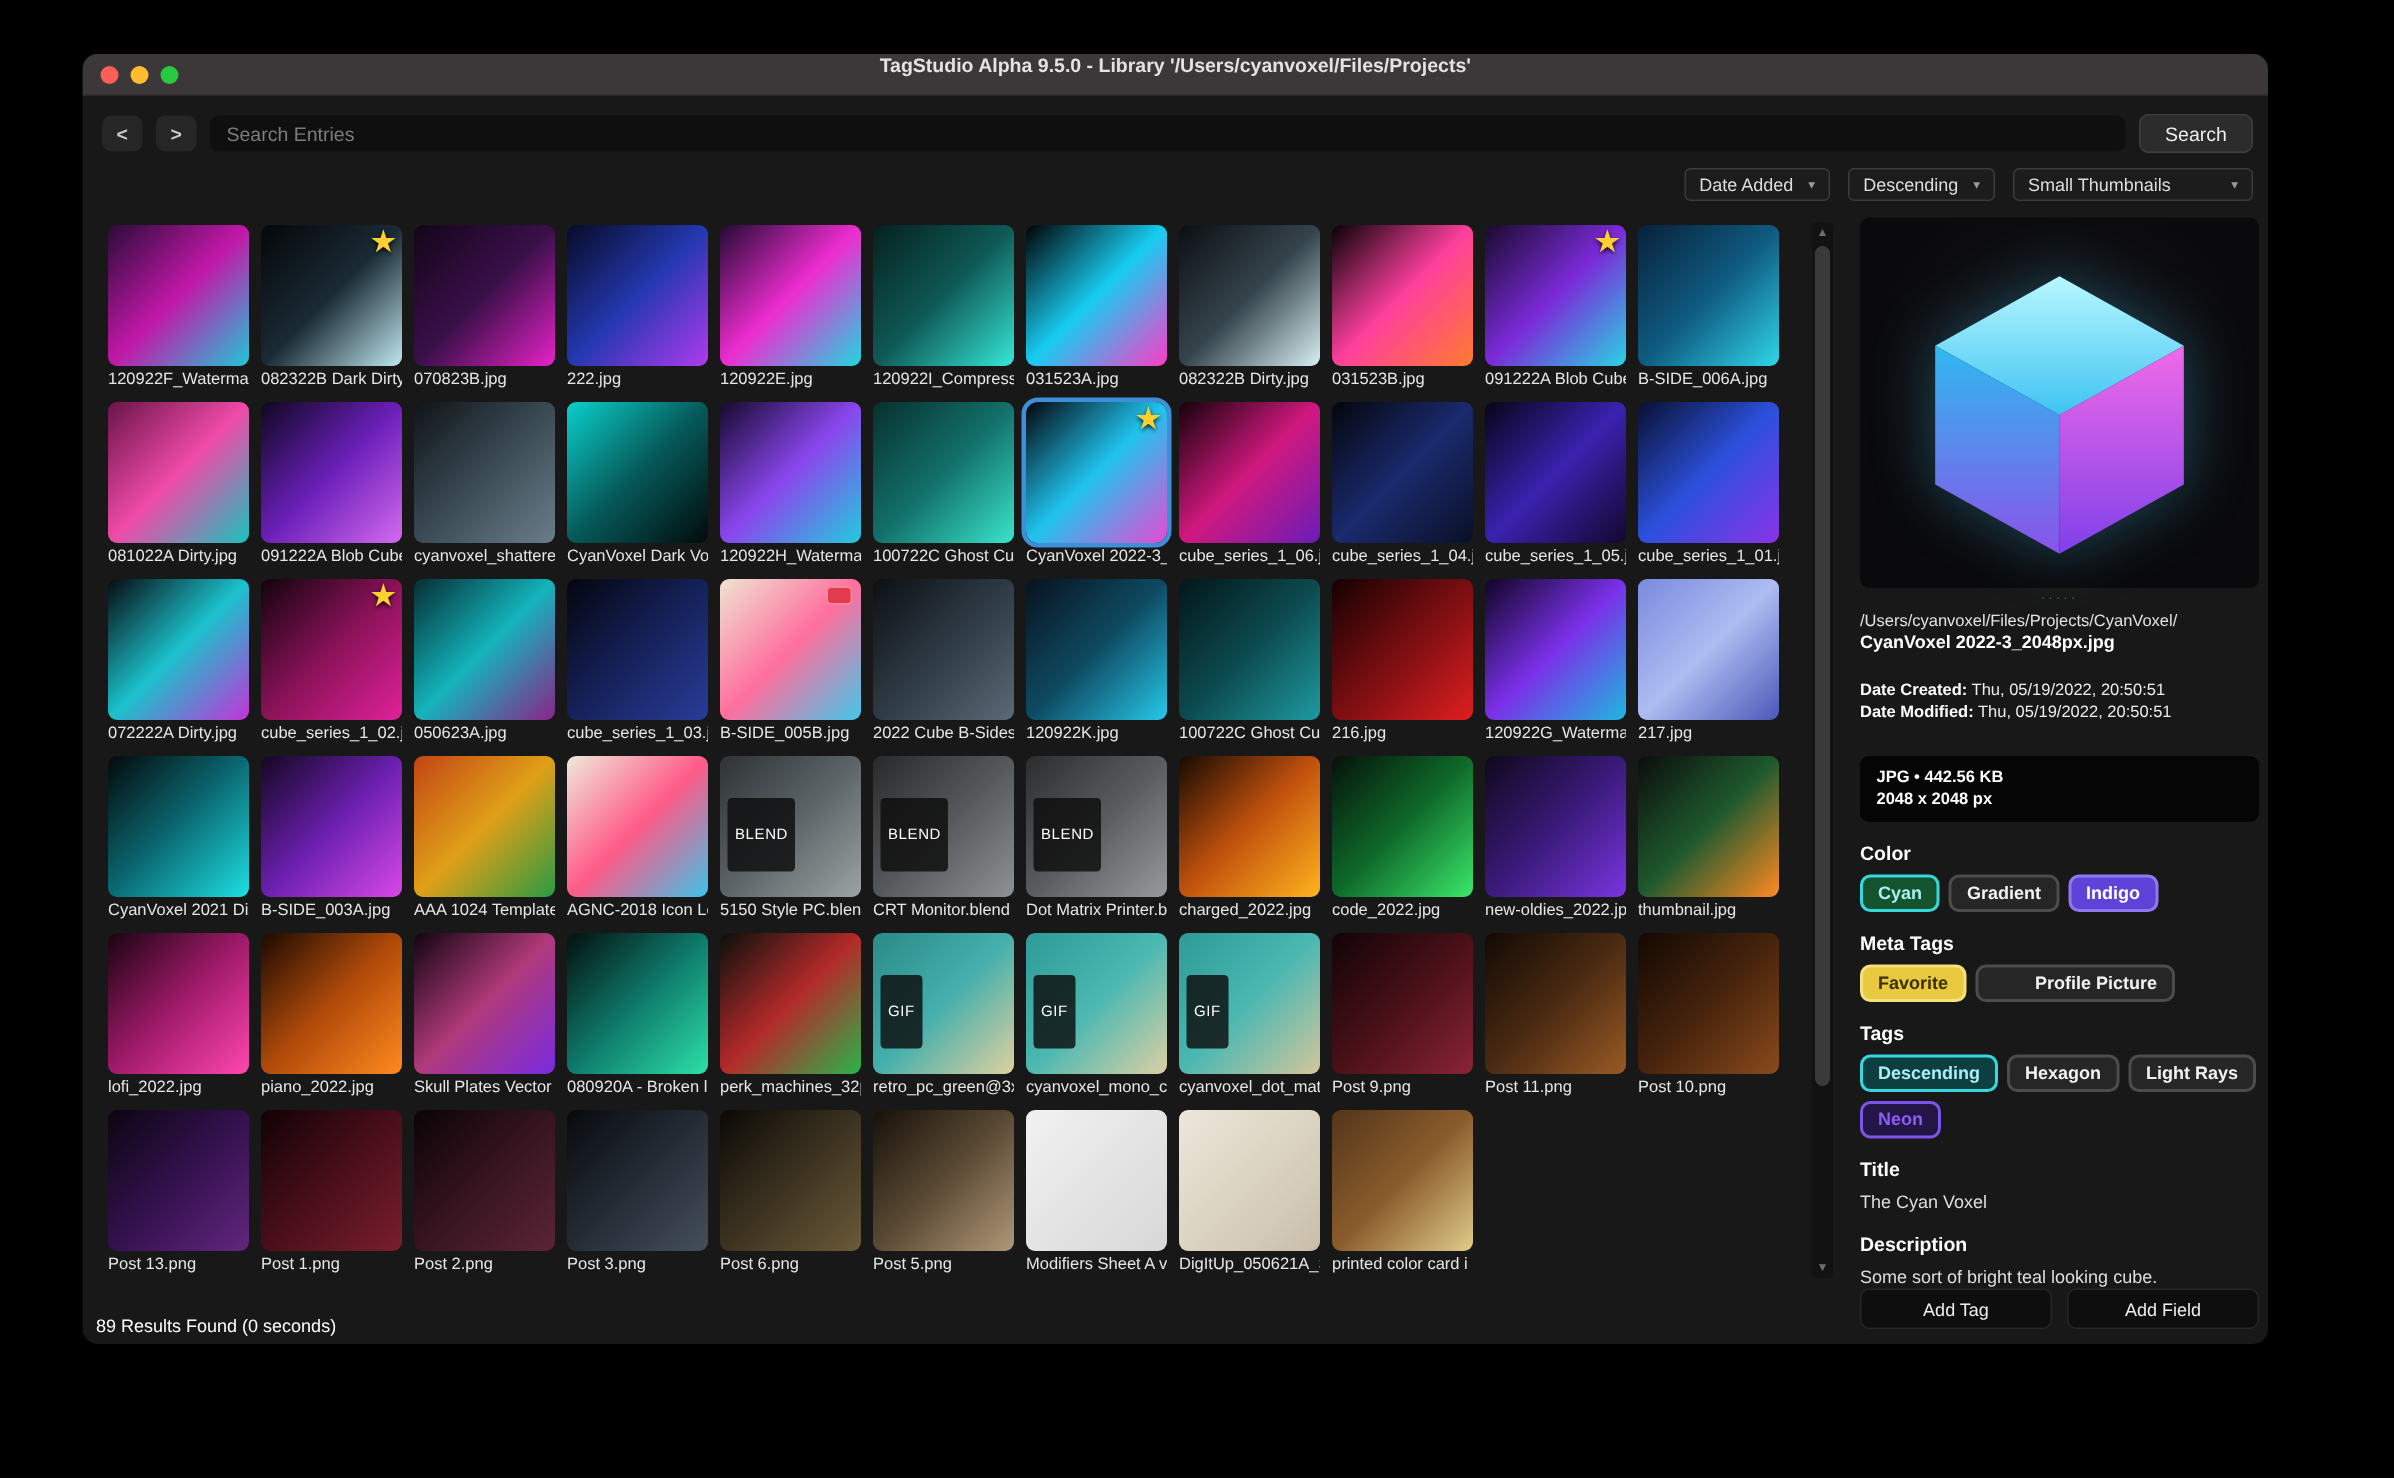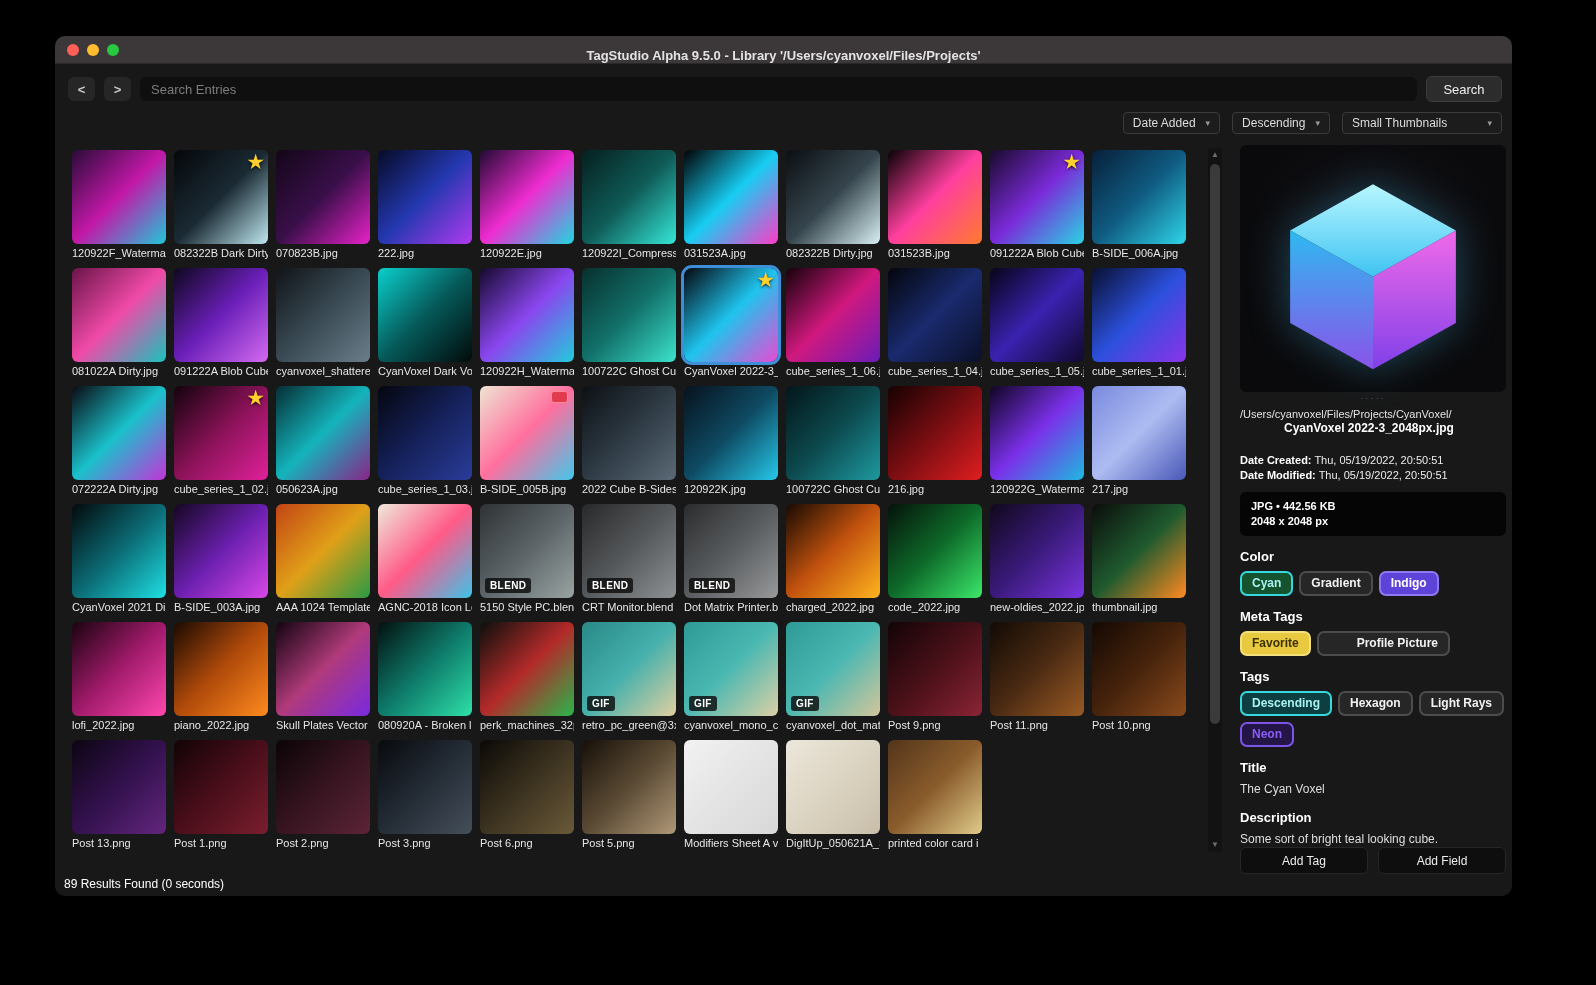--- a/index.html
+++ b/index.html
@@ -1,21 +1,21 @@
 <!DOCTYPE html>
 <html><head>
 <meta charset="utf-8">
 <style>
   * { margin:0; padding:0; box-sizing:border-box; }
   html,body { width:1596px; height:985px; background:#000; font-family:"Liberation Sans", sans-serif; overflow:hidden; }
   .window { position:absolute; left:55px; top:36px; width:1457px; height:860px; background:#181818;
             border-radius:10px; overflow:hidden; box-shadow:0 25px 70px rgba(0,0,0,.9); }
 
   
-  .titlebar { height:28px; background:#3c3839; border-bottom:1px solid #2a2728; display:flex; align-items:flex-end; justify-content:center; position:relative; }
+  .titlebar { height:28px; background:#3c3839; border-bottom:1px solid #2a2728; display:flex; align-items:flex-start; justify-content:center; position:relative; }
   .traffic { position:absolute; left:12px; top:50%; transform:translateY(-50%); display:flex; gap:8px; }
   .light { width:12px; height:12px; border-radius:50%; display:inline-block; cursor:pointer; }
   .light.red { background:#ff5f57; } .light.yellow { background:#febc2e; } .light.green { background:#28c840; }
   .title { color:#e3e3e3; font-size:13px; font-weight:bold; }
 
   
   .toolbar { position:absolute; left:13px; right:10px; top:40px; height:26px; display:flex; align-items:center; gap:9px; }
   .navbtn { width:27px; height:24px; background:#262626; border:none; border-radius:6px; color:#c9c9c9; font-size:13px; font-weight:bold; cursor:pointer; }
   .searchbox { flex:1; height:24px; background:#0f0f0f; border:none; border-radius:6px; color:#ddd; font-size:13px; padding:0 11px; outline:none; }
   .searchbox::placeholder { color:#7d7d7d; }
@@ -28,42 +28,42 @@
   .dd-caret { font-size:9px; color:#9a9a9a; }
   .dropdown.wide { min-width:160px; justify-content:space-between; }
 
   
   .grid { position:absolute; left:17px; top:114px; display:grid; grid-template-columns:repeat(11,94px); column-gap:8px; row-gap:8px; }
   .tile { width:94px; cursor:pointer; }
   .thumb { width:94px; height:94px; border-radius:6px; position:relative; }
   .tile.selected .thumb { outline:3px solid #3f8fd8; border-radius:8px; }
   .caption { color:#e6e6e6; font-size:11px; margin-top:3px; height:13px; white-space:nowrap; overflow:hidden; }
   .star { position:absolute; top:0px; right:3px; color:#ffd02e; font-size:21px; text-shadow:0 1px 3px rgba(0,0,0,.85); line-height:24px; }
-  .fbadge { position:absolute; left:5px; bottom:5px; background:rgba(12,12,12,.82); color:#fff; font-size:10px; font-weight:bold;
-            padding:2px 5px; border-radius:3px; letter-spacing:.4px; }
+  .fbadge { position:absolute; left:5px; bottom:17px; background:rgba(12,12,12,.82); color:#fff; font-size:10px; font-weight:normal;
+            padding:19px 5px; border-radius:3px; letter-spacing:.4px; }
   .ftime { position:absolute; right:5px; bottom:5px; background:rgba(12,12,12,.82); color:#fff; font-size:10px; font-weight:bold;
            padding:2px 5px; border-radius:3px; }
   .mark { position:absolute; top:5px; right:6px; width:17px; height:12px; background:#e23b4e; border:1px solid #ff8a96; border-radius:3px; }
 
   
   .scrollbar { position:absolute; left:1153px; top:112px; width:14px; height:704px; background:#121212; border-radius:3px; }
   .sb-arrow { position:absolute; left:0; width:14px; height:14px; color:#6e6e6e; font-size:8px; text-align:center; line-height:14px; cursor:pointer; }
   .sb-up { top:0; } .sb-down { bottom:0; }
   .sb-thumb { position:absolute; left:2px; top:16px; width:10px; height:560px; background:#3a3a3a; border-radius:5px; cursor:grab; }
 
   
   .panel { position:absolute; left:1185px; top:109px; width:266px; height:722px; display:flex; flex-direction:column; }
   .preview { height:247px; border-radius:6px; background:radial-gradient(circle at 50% 45%, #17171d 0%, #0a0a0c 70%);
              display:flex; align-items:center; justify-content:center; flex-shrink:0; cursor:pointer; }
   .handle-dots { text-align:center; color:#5c5c5c; font-size:9px; letter-spacing:2px; line-height:9px; margin:2px 0 4px; }
   .filepath { color:#e2e2e2; font-size:11px; line-height:14px; word-break:break-all; }
-  .filename { color:#fff; font-size:12px; font-weight:bold; line-height:15px;margin-left:44px; }
+  .filename { color:#fff; font-size:12px; font-weight:bold; line-height:15px; }
   .dateline { color:#ececec; font-size:11px; line-height:14px; margin-top:17px; }
   .dateline b { color:#fff; }
-  .stats { background:#050505; border-radius:6px; padding:7px 11px; margin-top:10px; color:#fff; font-size:11px; font-weight:bold; line-height:15px; }
+  .stats { background:#050505; border-radius:6px; padding:7px 11px; margin-top:22px; color:#fff; font-size:11px; font-weight:bold; line-height:15px; }
   .section-h { color:#fff; font-size:13px; font-weight:bold; margin:13px 0 7px; }
   .chips { display:flex; flex-wrap:wrap; gap:6px; }
   .chip { font-size:12px; font-weight:bold; padding:3px 10px 4px; border-radius:7px; border:2px solid transparent; cursor:pointer; }
   .value-text { color:#dedede; font-size:12px; line-height:15px; }
   .panel-buttons { margin-top:auto; display:flex; gap:10px; }
   .panel-btn { flex:1; height:27px; background:#0e0e0e; border:1px solid #262626; border-radius:6px; color:#ededed; font-size:12px; cursor:pointer; }
 
   .statusbar { position:absolute; left:9px; top:841px; color:#fff; font-size:12px; }
 </style>
 </head>

